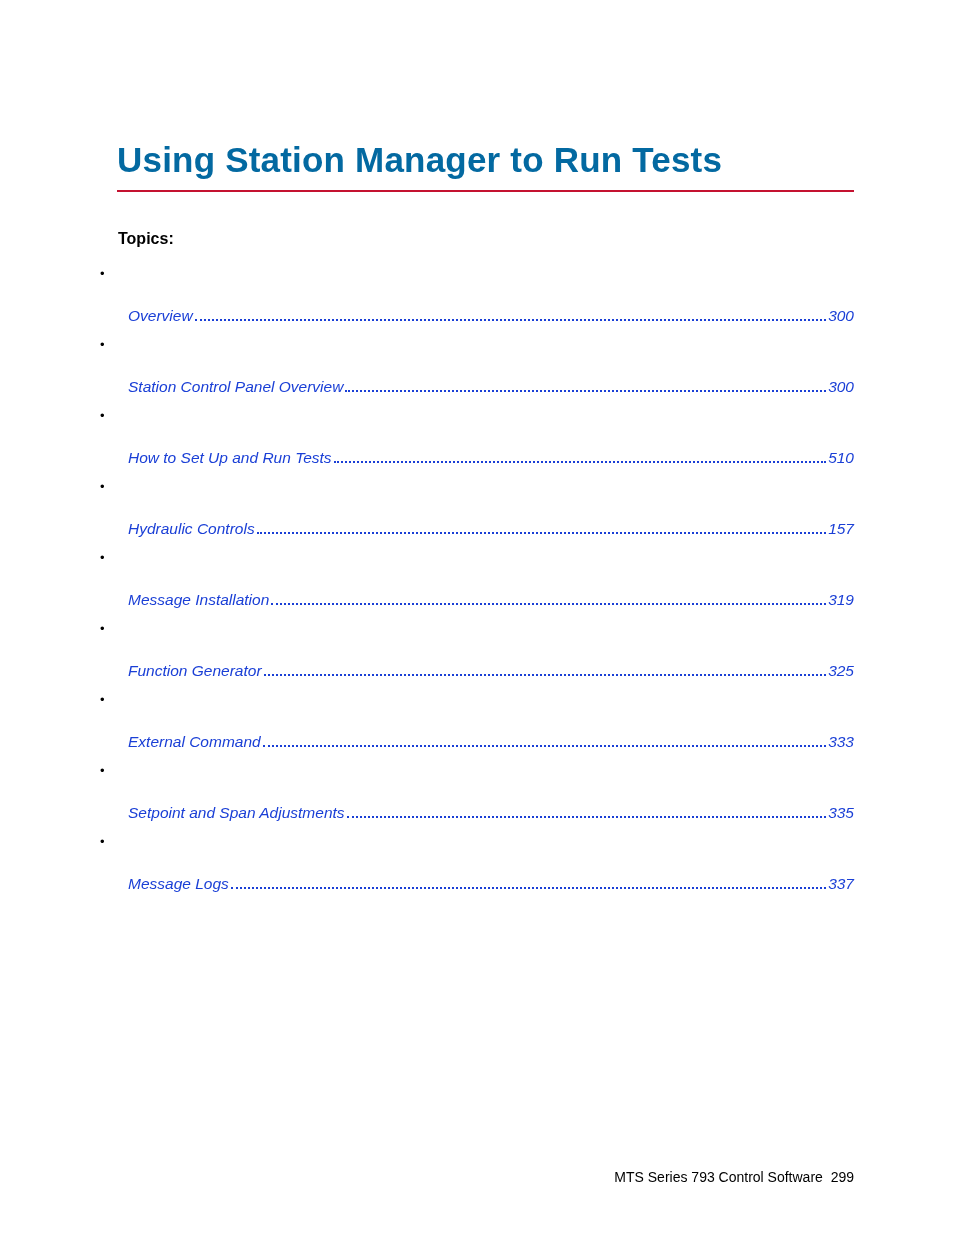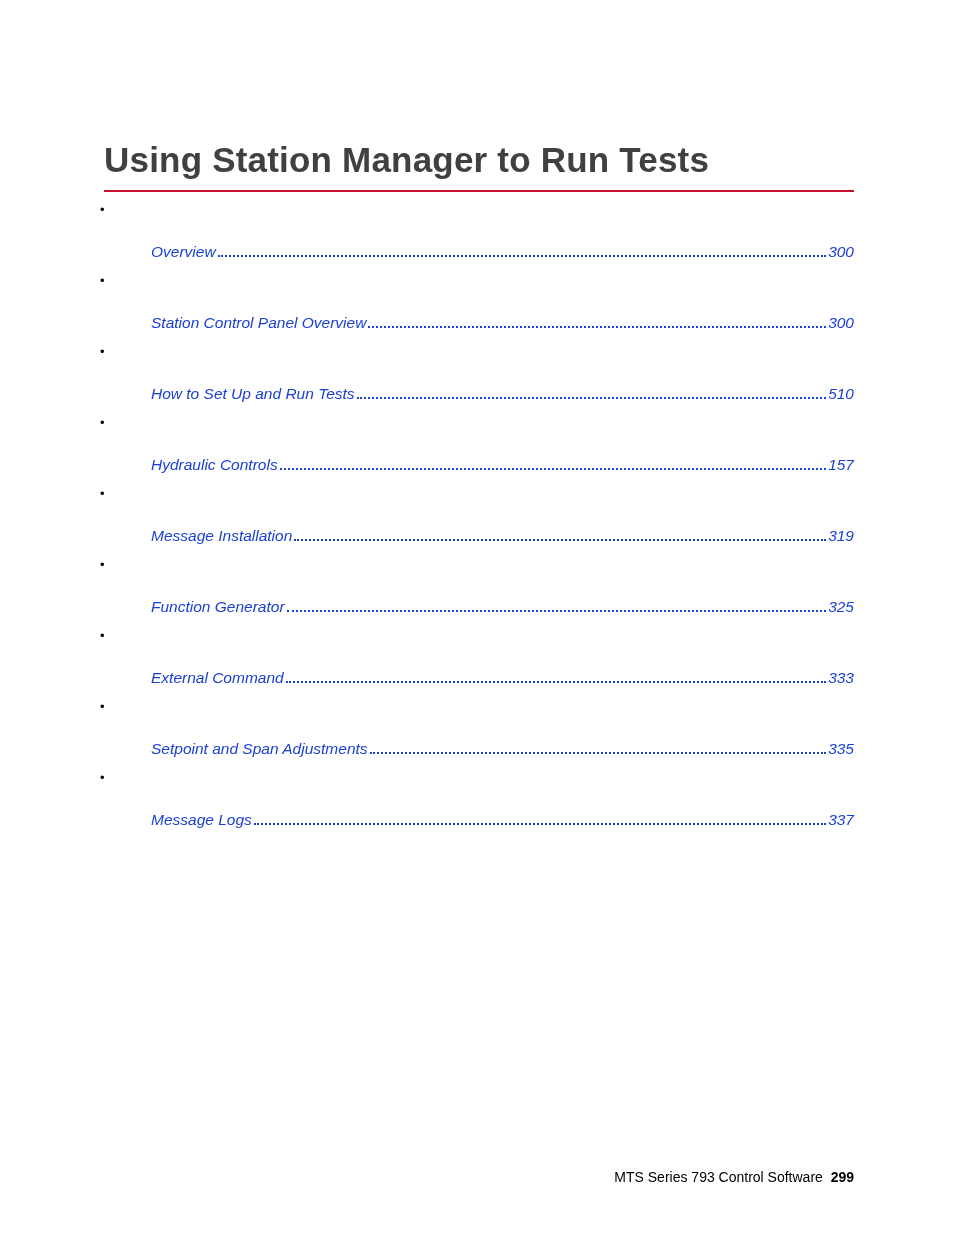--- a/index.html
+++ b/index.html
@@ -10,25 +10,25 @@
     height: 1235px;
     background: #fff;
     font-family: Arial, Helvetica, sans-serif;
     color: #000;
     position: relative;
   }
   .page {
     padding: 140px 100px 0 100px;
   }
   .chapter-title {
-    color: #404040;
+    color: #0369a1;
     font-size: 35px;
     font-weight: bold;
     letter-spacing: 0.2px;
-    margin: 0 0 8px 4px;
+    margin: 0 0 8px 17px;
     padding-bottom: 10px;
     border-bottom: 2px solid #c41230;
   }
   .topics-heading {
     font-weight: bold;
     font-size: 16px;
     margin: 38px 0 16px 18px;
   }
   .toc {
     list-style: none;
@@ -48,51 +48,51 @@
   .toc-bullet {
     position: absolute;
     left: 0;
     top: 2px;
     font-style: normal;
     color: #000;
     font-size: 13px;
   }
   .toc-label {
     white-space: nowrap;
-    margin-left: 23px;
   }
   .toc-leader {
     flex: 1 1 auto;
     border-bottom: 2px dotted #1a3fd6;
     margin: 0 2px 3px 2px;
     min-width: 10px;
   }
   .toc-page {
     white-space: nowrap;
     margin-top: 43px;
   }
   .footer {
     position: absolute;
     bottom: 50px;
     right: 100px;
     font-size: 14px;
     color: #000;
   }
   .footer .page-num {
-    font-weight: bold;
+    font-weight: normal;
     text-align: center;
   }
 </style>
 </head>
 <body>
 
 <div class="page">
 
   <h1 class="chapter-title">Using Station Manager to Run Tests</h1>
 
+  <div class="topics-heading">Topics:</div>
 
   <ul class="toc">
     <li class="toc-item">
       <span class="toc-bullet">•</span>
       <span class="toc-label">Overview</span>
       <span class="toc-leader"></span>
       <span class="toc-page">300</span>
     </li>
     <li class="toc-item">
       <span class="toc-bullet">•</span>

